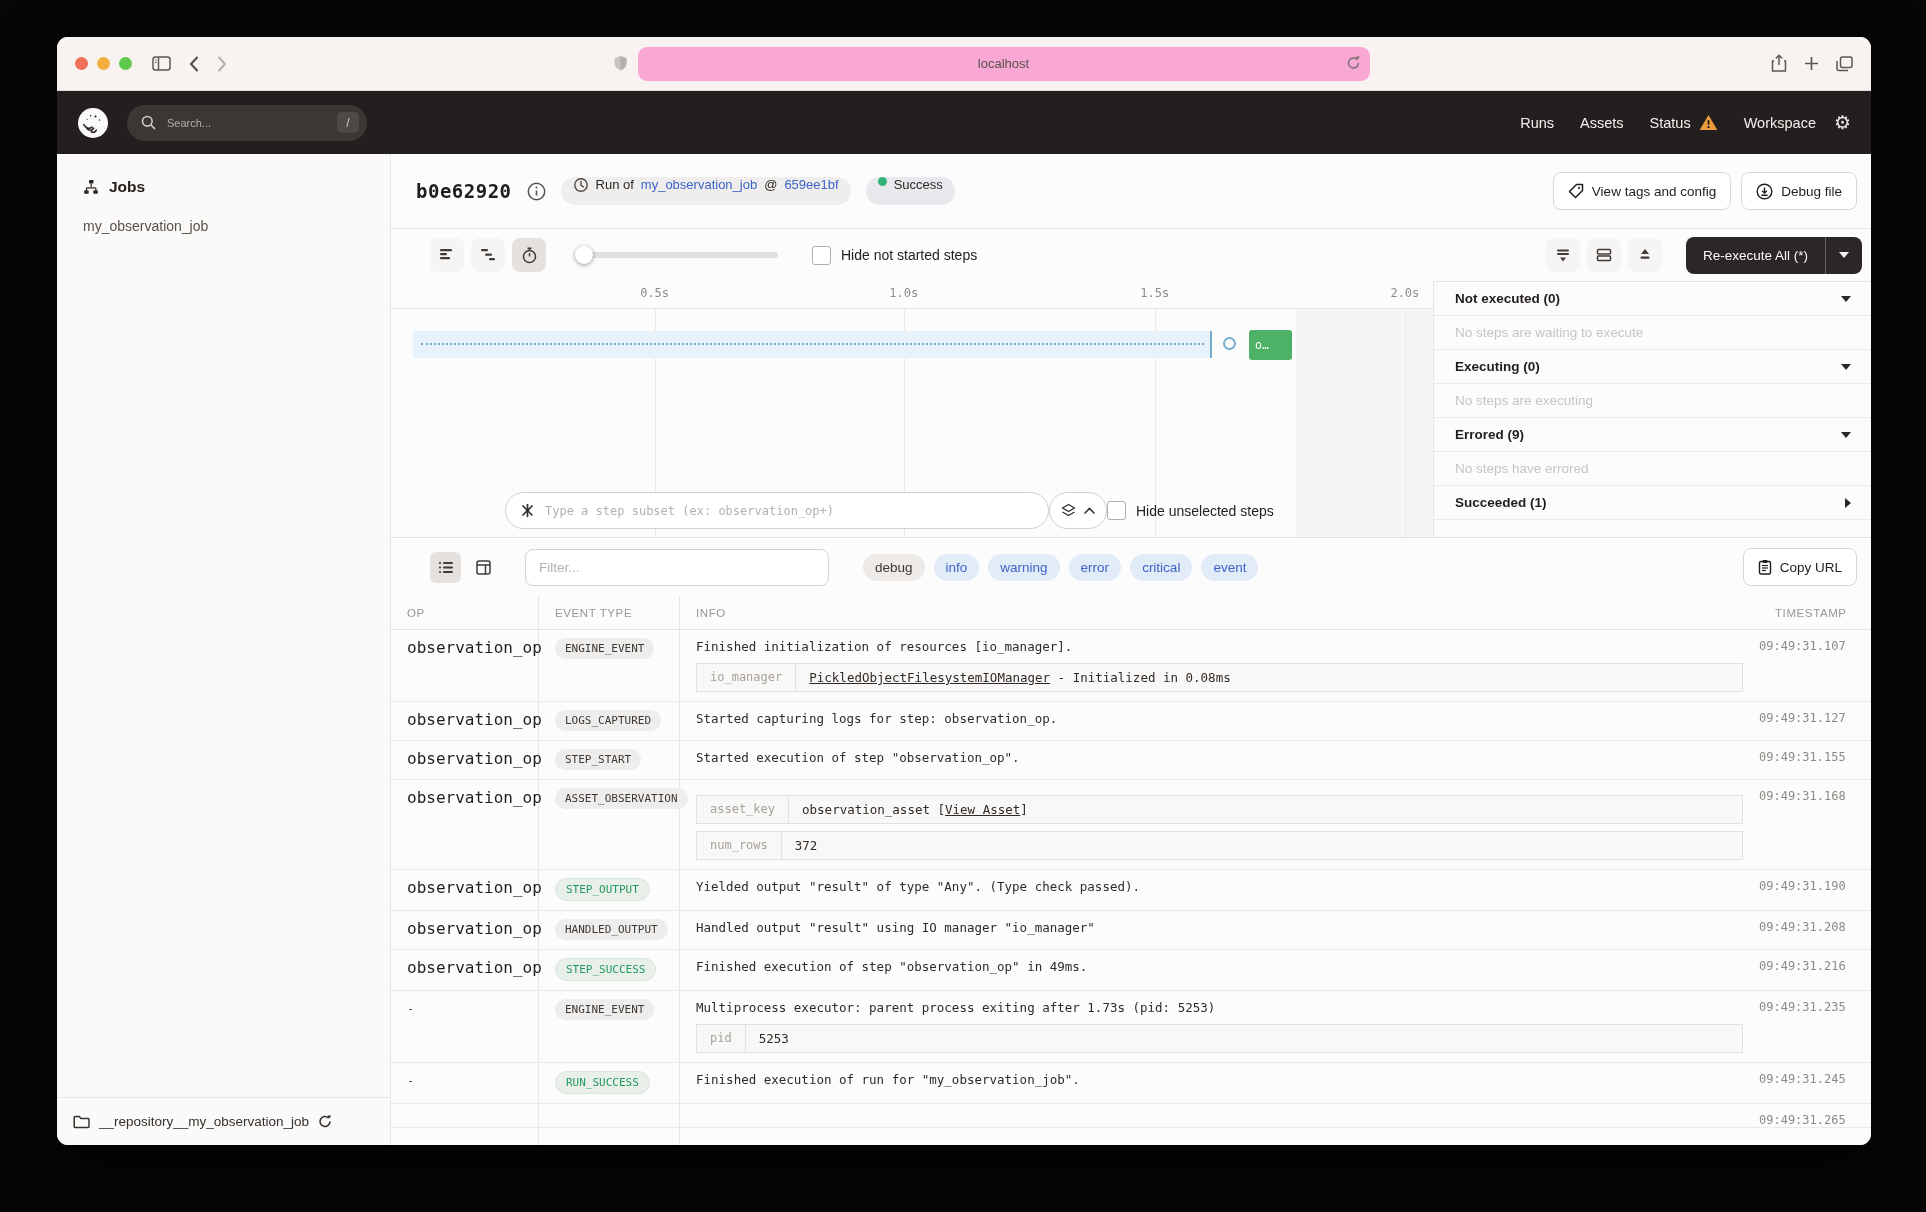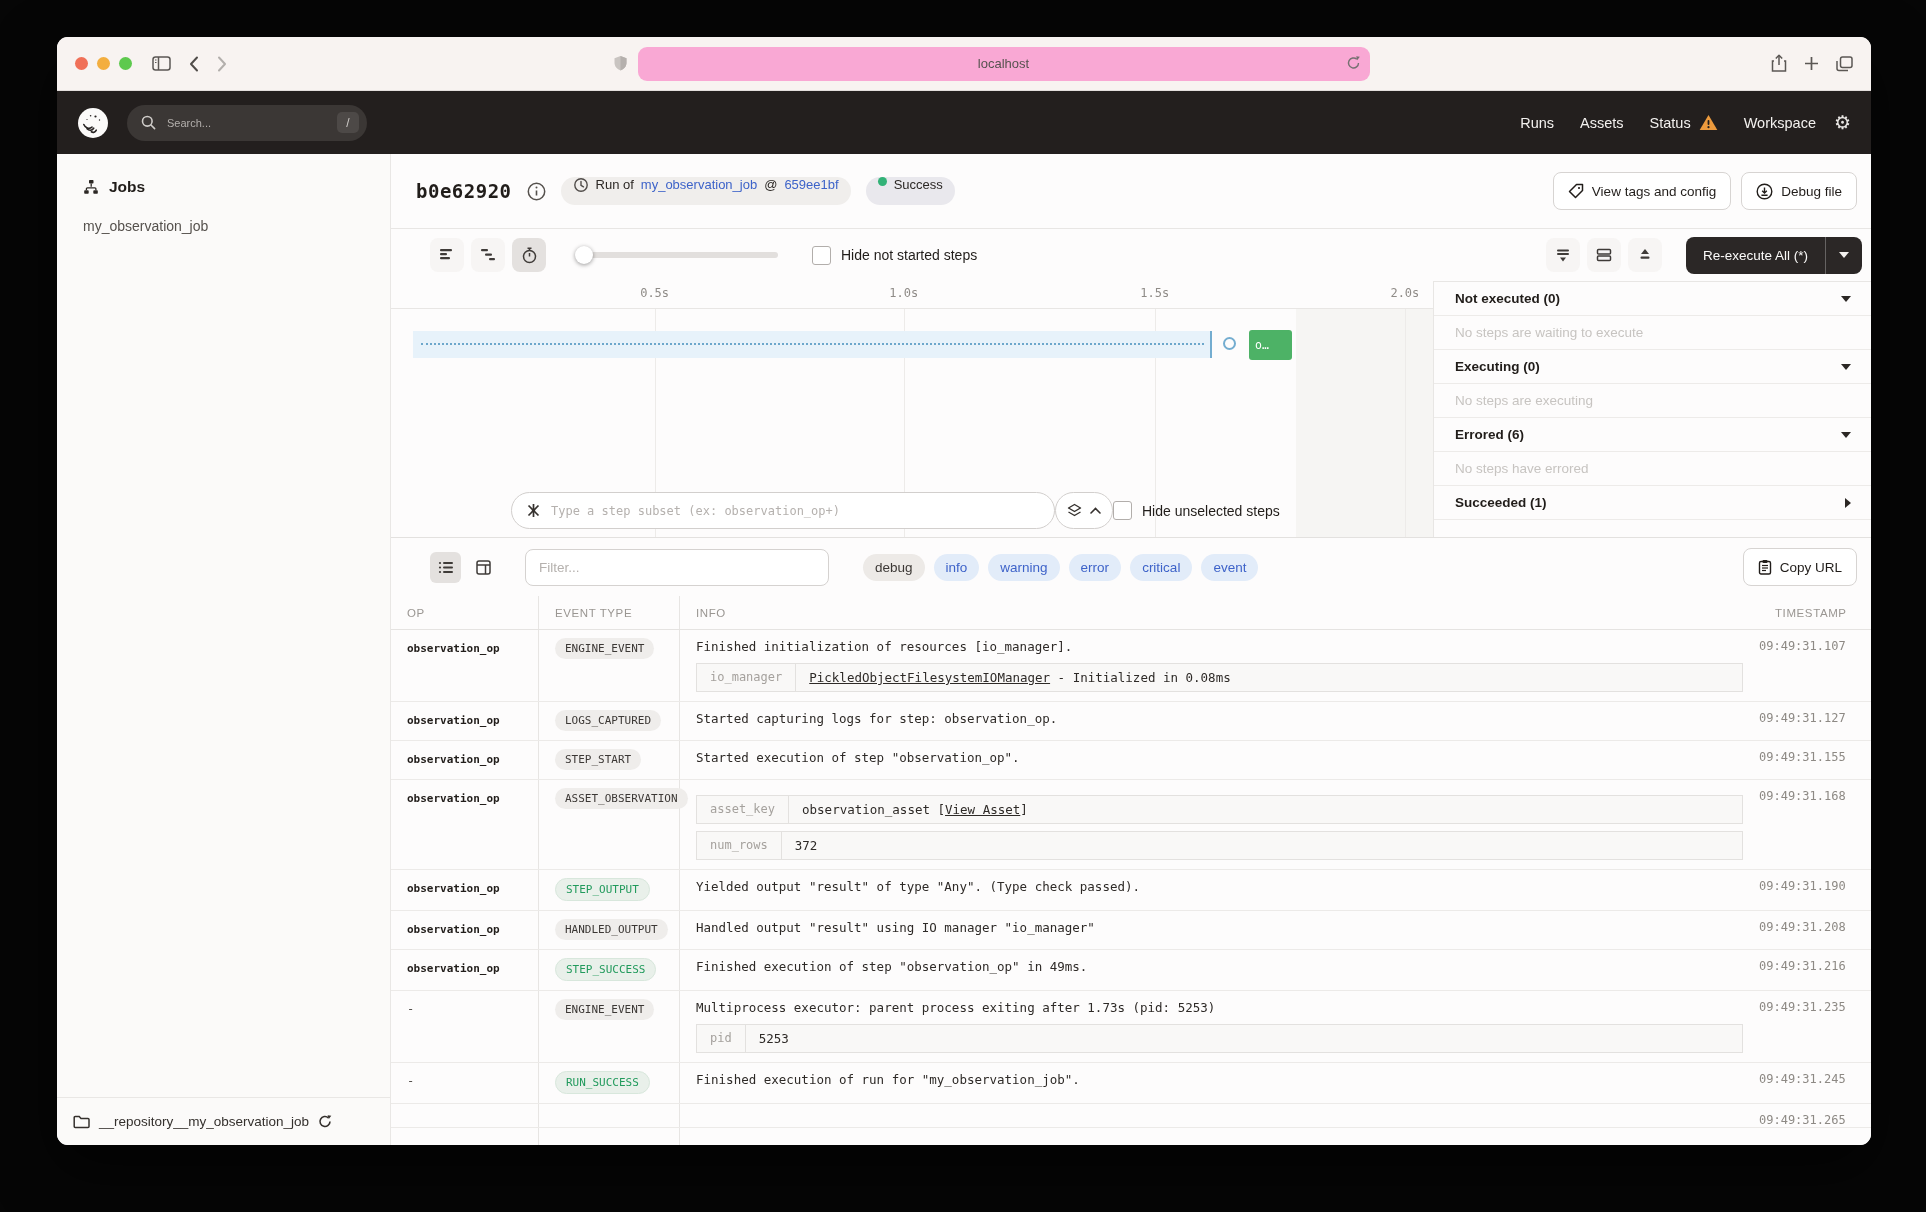--- a/index.html
+++ b/index.html
@@ -71,21 +71,21 @@
   .axis{height:27px;flex:none;border-bottom:1px solid #e8e6e4;position:relative;}
   .tick-label{position:absolute;top:5px;transform:translateX(-50%);font-size:12px;color:#8f8b87;}
   .chart{flex:1;position:relative;}
   .gridline{position:absolute;top:0;bottom:0;width:1px;background:#edebe9;}
   .shade{position:absolute;top:0;bottom:0;right:0;left:905px;background:#f6f5f3;}
   .gantt-band{position:absolute;left:22px;top:22px;width:797px;height:27px;background:#e7f2fa;border-right:2px solid #74add0;}
   .gantt-dotted{position:absolute;left:8px;right:6px;top:12px;border-top:2px dotted #6da7cb;}
   .pending-marker{position:absolute;left:832px;top:28px;width:9px;height:9px;border:2px solid #74add0;border-radius:50%;background:#fdfcfc;}
   .gantt-bar{position:absolute;left:858px;top:21px;width:37px;height:30px;background:#4db266;border-radius:3px;
     color:#fff;font-size:11.5px;display:flex;align-items:center;padding-left:6px;cursor:pointer;}
-  .subset-row{position:absolute;left:120px;bottom:8px;display:flex;align-items:center;}
+  .subset-row{position:absolute;left:114px;bottom:8px;display:flex;align-items:center;}
   .subset-input{width:544px;height:37px;border:1px solid #d2cfcd;border-radius:19px;background:#fff;
     display:flex;align-items:center;gap:8px;padding:0 14px;box-sizing:border-box;}
   .subset-input input{border:none;outline:none;flex:1;font-family:"DejaVu Sans Mono","Liberation Mono",monospace;
     font-size:12px;color:#35312e;background:transparent;}
   .subset-input input::placeholder{color:#b5b1ae;}
   .subset-btns{width:58px;height:37px;border:1px solid #d2cfcd;border-radius:19px;background:#fff;display:flex;
     align-items:center;justify-content:center;gap:8px;cursor:pointer;box-sizing:border-box;}
   .steps-panel{width:437px;flex:none;border-left:1px solid #e8e6e4;border-top:1px solid #e8e6e4;overflow:hidden;background:#fdfcfc;}
   .p-row{height:33px;display:flex;align-items:center;justify-content:space-between;padding:0 20px 0 21px;
     border-bottom:1px solid #edebe9;}
@@ -107,21 +107,21 @@
   .copy-btn{margin-left:auto;}
   
   .log-table{flex:1;display:flex;flex-direction:column;min-height:0;overflow:hidden;}
   .t-grid{display:grid;grid-template-columns:148px 141px 1fr 112px;}
   .t-head{height:33px;border-bottom:1px solid #e5e3e1;}
   .th{font-size:11.5px;color:#9a9692;letter-spacing:.6px;display:flex;align-items:center;padding-left:16px;}
   .log-row{border-bottom:1px solid #eceae8;cursor:pointer;}
   .cell{padding:8px 0 9px 16px;}
   .c1{border-right:1px solid #e7e5e3;}
   .c2{border-right:1px solid #e7e5e3;}
-  .op-name{font-family:"DejaVu Sans Mono","Liberation Mono",monospace;font-size:11px;font-weight:700;color:#211d1a;}
+  .op-name{font-family:"DejaVu Sans Mono","Liberation Mono",monospace;font-size:16px;font-weight:400;color:#211d1a;}
   .op-dash{font-family:"DejaVu Sans Mono","Liberation Mono",monospace;font-size:12px;color:#55514d;}
   .event-pill{display:inline-block;font-family:"DejaVu Sans Mono","Liberation Mono",monospace;font-size:11px;
     padding:4px 10px 4px;border-radius:12px;}
   .event-pill.gray{background:#efedeb;color:#3c3835;}
   .event-pill.green{background:#e9f0ea;color:#219a5c;border:1px solid #d8e7dc;}
   .info-line{font-family:"DejaVu Sans Mono","Liberation Mono",monospace;font-size:12.5px;color:#2e2a27;line-height:18px;}
   .meta-box{display:flex;border:1px solid #e3e1df;background:#f9f8f7;margin-top:7px;margin-right:16px;}
   .meta-label{padding:6px 13px;color:#a5a19d;font-family:"DejaVu Sans Mono","Liberation Mono",monospace;
     font-size:12px;border-right:1px solid #e3e1df;flex:none;}
   .meta-value{padding:6px 13px;color:#2e2a27;font-family:"DejaVu Sans Mono","Liberation Mono",monospace;font-size:12.5px;flex:1;}
@@ -453,21 +453,21 @@
               <span class="p-body">No steps are waiting to execute</span>
             </div>
             <div class="p-row">
               <span class="p-title">Executing (0)</span>
               <span class="tri-dn"></span>
             </div>
             <div class="p-row">
               <span class="p-body">No steps are executing</span>
             </div>
             <div class="p-row">
-              <span class="p-title">Errored (6)</span>
+              <span class="p-title">Errored (9)</span>
               <span class="tri-dn"></span>
             </div>
             <div class="p-row">
               <span class="p-body">No steps have errored</span>
             </div>
             <div class="p-row">
               <span class="p-title">Succeeded (1)</span>
               <span class="tri-rt"></span>
             </div>
           </div>

